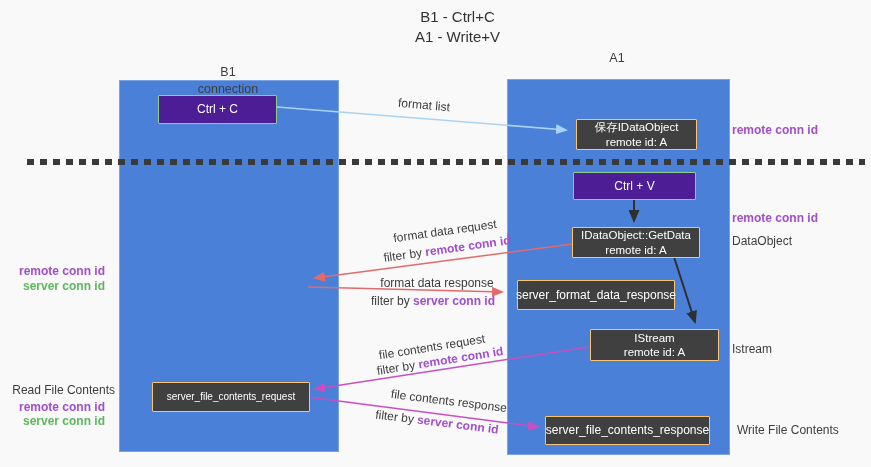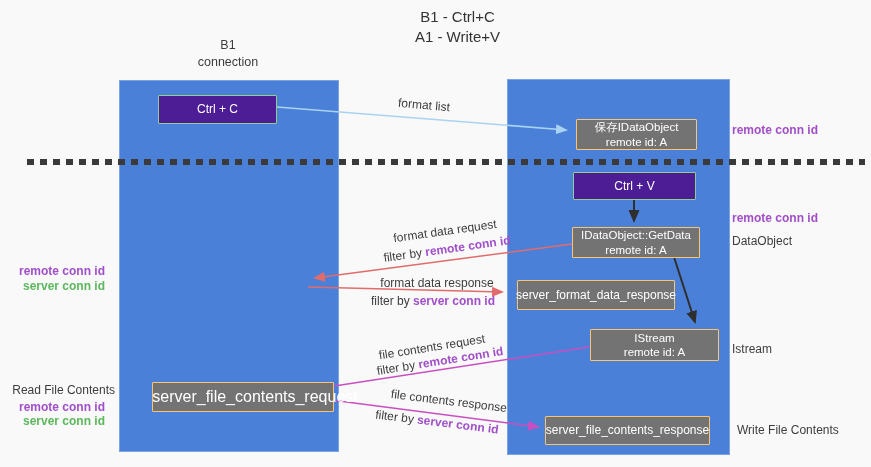--- a/index.html
+++ b/index.html
@@ -6,21 +6,21 @@
   body{font-family:"Liberation Sans","DejaVu Sans",sans-serif;background:#f9f9f9;}
   #canvas{position:relative;width:871px;height:467px;background:#f9f9f9;overflow:hidden;}
 
   .col{position:absolute;background:#4a80d8;z-index:1;border:1px solid #7ba3e2;}
   .col-header{position:absolute;z-index:2;text-align:center;color:#3d3d3d;font-size:12.5px;line-height:1.35;}
   .title{position:absolute;z-index:2;text-align:center;color:#333;font-size:15px;line-height:1.3;left:0;right:0;top:7px;padding-left:44px;}
 
   .box{position:absolute;z-index:10;display:flex;flex-direction:column;align-items:center;justify-content:center;
        color:#fff;text-align:center;line-height:1.25;border-radius:1px;}
   .box.green{background:#4c1d95;border:1px solid #8fd08e;font-size:12px;}
-  .box.orange{background:#737373;border:1px solid #fac573;font-size:11.5px;}
+  .box.orange{background:#404040;border:1px solid #fac573;font-size:11.5px;}
 
   .lbl{position:absolute;z-index:8;white-space:nowrap;font-size:12px;color:#3d3d3d;
        transform:translate(-50%,-50%) rotate(var(--r,0deg));}
   .purple{color:#a14fc9;font-weight:bold;}
   .side-lbl{position:absolute;z-index:8;white-space:nowrap;font-size:12px;color:#3d3d3d;}
   .side-lbl.bold-purple{color:#a14fc9;font-weight:bold;}
   .side-lbl.bold-green{color:#5cb85c;font-weight:bold;}
   .right-align{text-align:right;}
 
   #dashline{position:absolute;z-index:6;left:27px;top:159px;width:838px;height:6px;
@@ -31,25 +31,26 @@
 </head>
 <body>
 
 <div id="canvas">
 
   <div class="title">
     <div>B1 - Ctrl+C</div>
     <div>A1 - Write+V</div>
   </div>
 
-  <div class="col-header" style="left:168px;top:37px;width:120px;">
+  <div class="col-header" style="left:168px;top:64px;width:120px;">
     <div>B1</div>
     <div>connection</div>
   </div>
   <div class="col-header" style="left:557px;top:50px;width:120px;">
+    <div>A1</div>
   </div>
 
   <div class="col" style="left:119px;top:80px;width:218px;height:370px;"></div>
   <div class="col" style="left:507px;top:79px;width:221px;height:374px;"></div>
 
   <div id="dashline"></div>
 
   <svg id="arrows" width="871" height="467">
     <defs>
       <marker id="m-blue" markerUnits="userSpaceOnUse" markerWidth="12" markerHeight="10" refX="10" refY="5" orient="auto">
@@ -95,21 +96,21 @@
 
   <div class="box orange" style="left:510px;top:280px;width:156px;height:28px;font-size:12px;margin-left:7px;">
     <span>server_format_data_response</span>
   </div>
 
   <div class="box orange" style="left:590px;top:329px;width:127px;height:30px;">
     <span>IStream</span>
     <span>remote id: A</span>
   </div>
 
-  <div class="box orange" style="left:152px;top:382px;width:156px;height:28px;font-size:16px;padding-left:24px;">
+  <div class="box orange" style="left:152px;top:382px;width:156px;height:28px;font-size:10px;">
     <span>server_file_contents_request</span>
   </div>
 
   <div class="box orange" style="left:545px;top:416px;width:163px;height:27px;font-size:12px;">
     <span>server_file_contents_response</span>
   </div>
 
   <div class="lbl" style="left:424px;top:105px;--r:5deg;">format list</div>
 
   <div class="lbl" style="left:445px;top:231px;--r:-8deg;">format data request</div>

